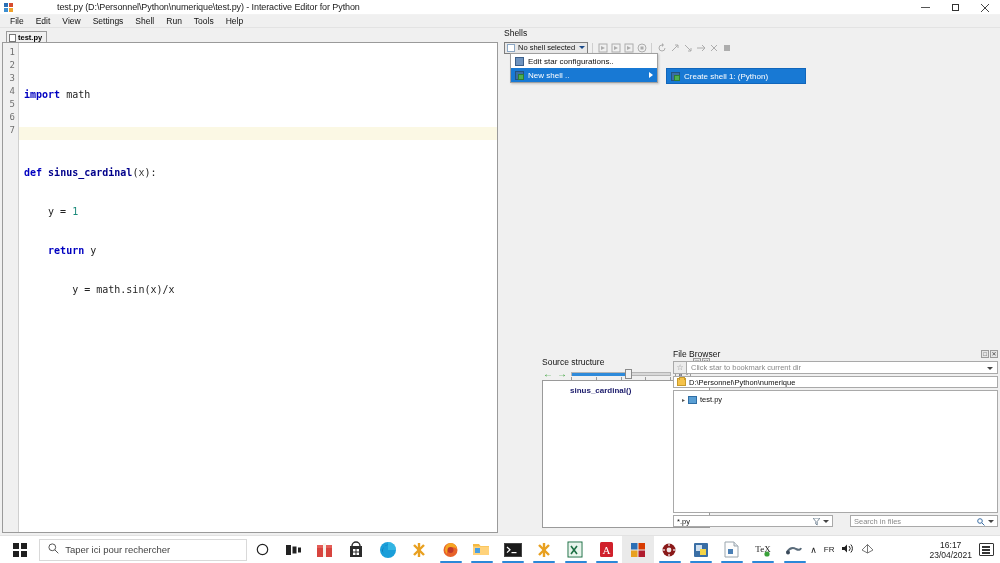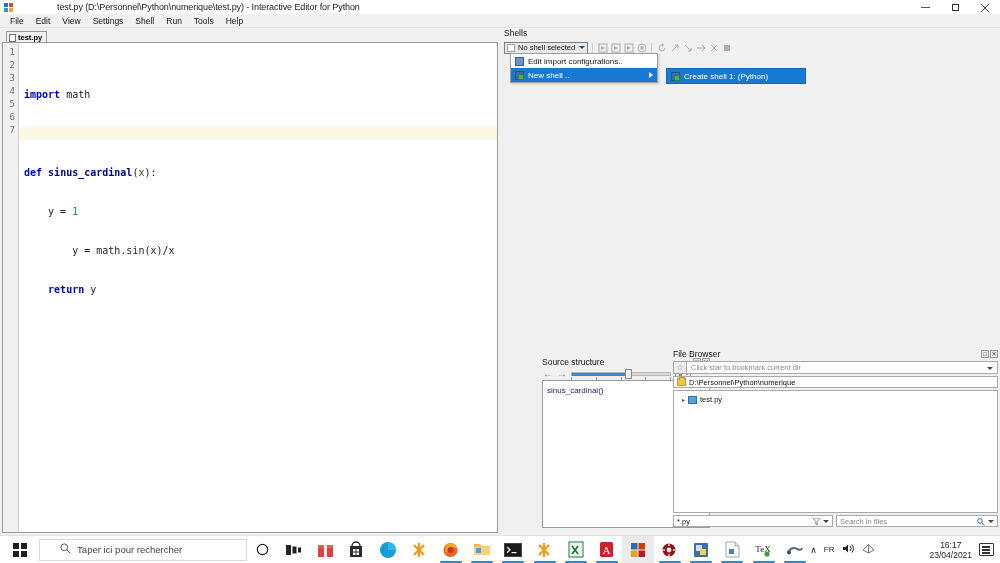--- a/index.html
+++ b/index.html
@@ -236,22 +236,22 @@
   .filter-btn {
     width: 16px; height: 12px; border: 1px solid #9a9a9a;
     background: #ececec; display: flex; align-items: center;
     justify-content: center; gap: 1px;
   }
   .src-list {
     width: 168px; height: 148px; background: #fff;
     border: 1px solid #9a9a9a; padding-top: 4px;
   }
   .src-item {
-    font-size: 8px; color: #1b1b6b; font-weight: normal;
-    padding-left: 4px; line-height: 11px;
+    font-size: 8px; color: #1b1b6b; font-weight: bold;
+    padding-left: 27px; line-height: 11px;
   }
 
   
   .fb-panel {
     position: absolute; left: 673px; top: 348px;
     width: 325px; height: 177px;
   }
   .fb-row {
     display: flex; align-items: center; height: 13px; margin-top: 2px;
   }
@@ -293,21 +293,21 @@
   .tree-row {
     display: flex; align-items: center; gap: 3px;
     height: 11px; padding-left: 8px; font-size: 7.5px; color: #111;
   }
   .tw { color: #555; font-size: 6px; }
   .py-ico {
     width: 9px; height: 8px; background: #5a9fd4;
     border: 1px solid #2f6ea5; flex: none;
   }
   .fb-bottom {
-    display: flex; align-items: center; gap: 3px; margin-top: 2px;
+    display: flex; align-items: center; gap: 17px; margin-top: 2px;
   }
   .filt-box {
     width: 160px; height: 12px; border: 1px solid #a9a9a9; background: #fff;
     display: flex; align-items: center; padding-left: 3px;
     font-size: 7.5px; color: #111; position: relative;
   }
   .search-box {
     flex: 1; height: 12px; border: 1px solid #a9a9a9; background: #fff;
     display: flex; align-items: center; padding-left: 3px;
     font-size: 7.5px; color: #8a8a8a; position: relative;
@@ -336,21 +336,21 @@
     justify-content: center;
   }
   .start-glyph {
     width: 14px; height: 14px; display: grid;
     grid-template-columns: 1fr 1fr; grid-template-rows: 1fr 1fr; gap: 2px;
   }
   .start-glyph i { background: #1f1f1f; }
   .searchbox {
     width: 212px; height: 22px; background: #ffffff;
     border: 1px solid #d9d9d9;
-    display: flex; align-items: center; gap: 6px; padding-left: 20px;
+    display: flex; align-items: center; gap: 6px; padding-left: 8px;
     font-size: 9.5px; color: #444;
   }
   .tb-item {
     width: 32px; height: 28px; display: flex; align-items: center;
     justify-content: center; position: relative;
   }
   .tb-item.active { background: #eaeaea; }
   .tb-item .under {
     position: absolute; bottom: 1px; left: 5px; width: 22px; height: 2px;
     background: #2b88d8; border-radius: 1px;
@@ -424,22 +424,22 @@
         <div>4</div>
         <div>5</div>
         <div>6</div>
         <div>7</div>
       </div>
       <div class="code">
         <div class="ln"><span class="kw">import</span> <span class="plain">math</span></div>
         <div class="ln cur">&nbsp;</div>
         <div class="ln"><span class="kw">def</span> <span class="fn">sinus_cardinal</span><span class="plain">(</span><span class="var">x</span><span class="plain">):</span></div>
         <div class="ln"><span class="plain">    y = </span><span class="num">1</span></div>
+        <div class="ln"><span class="kw">    return</span><span class="plain"> y</span></div>
         <div class="ln"><span class="plain">        y = math.sin(x)/x</span></div>
-        <div class="ln"><span class="kw">    return</span><span class="plain"> y</span></div>
       </div>
     </div>
   </div>
 
   <div class="shells-panel">
     <div class="panel-title">Shells</div>
 
     <div class="shell-toolbar">
       <div class="combo">
         <span class="sq"></span>
@@ -503,21 +503,21 @@
             <rect x="2" y="2" width="6" height="6" fill="#333"></rect>
           </svg>
         </span>
     </div>
 
     <div class="shell-body"></div>
 
     <div class="dropdown">
       <div class="dd-item">
         <span class="dd-ico cfg"></span>
-        <span>Edit import configurations..</span>
+        <span>Edit star configurations..</span>
       </div>
       <div class="dd-item sel">
         <span class="dd-ico shell"></span>
         <span>New shell ..</span>
         <span class="dd-arrow"></span>
       </div>
       <div class="submenu">
         <div class="dd-item sel">
           <span class="dd-ico shell"></span>
           <span>Create shell 1: (Python)</span>

